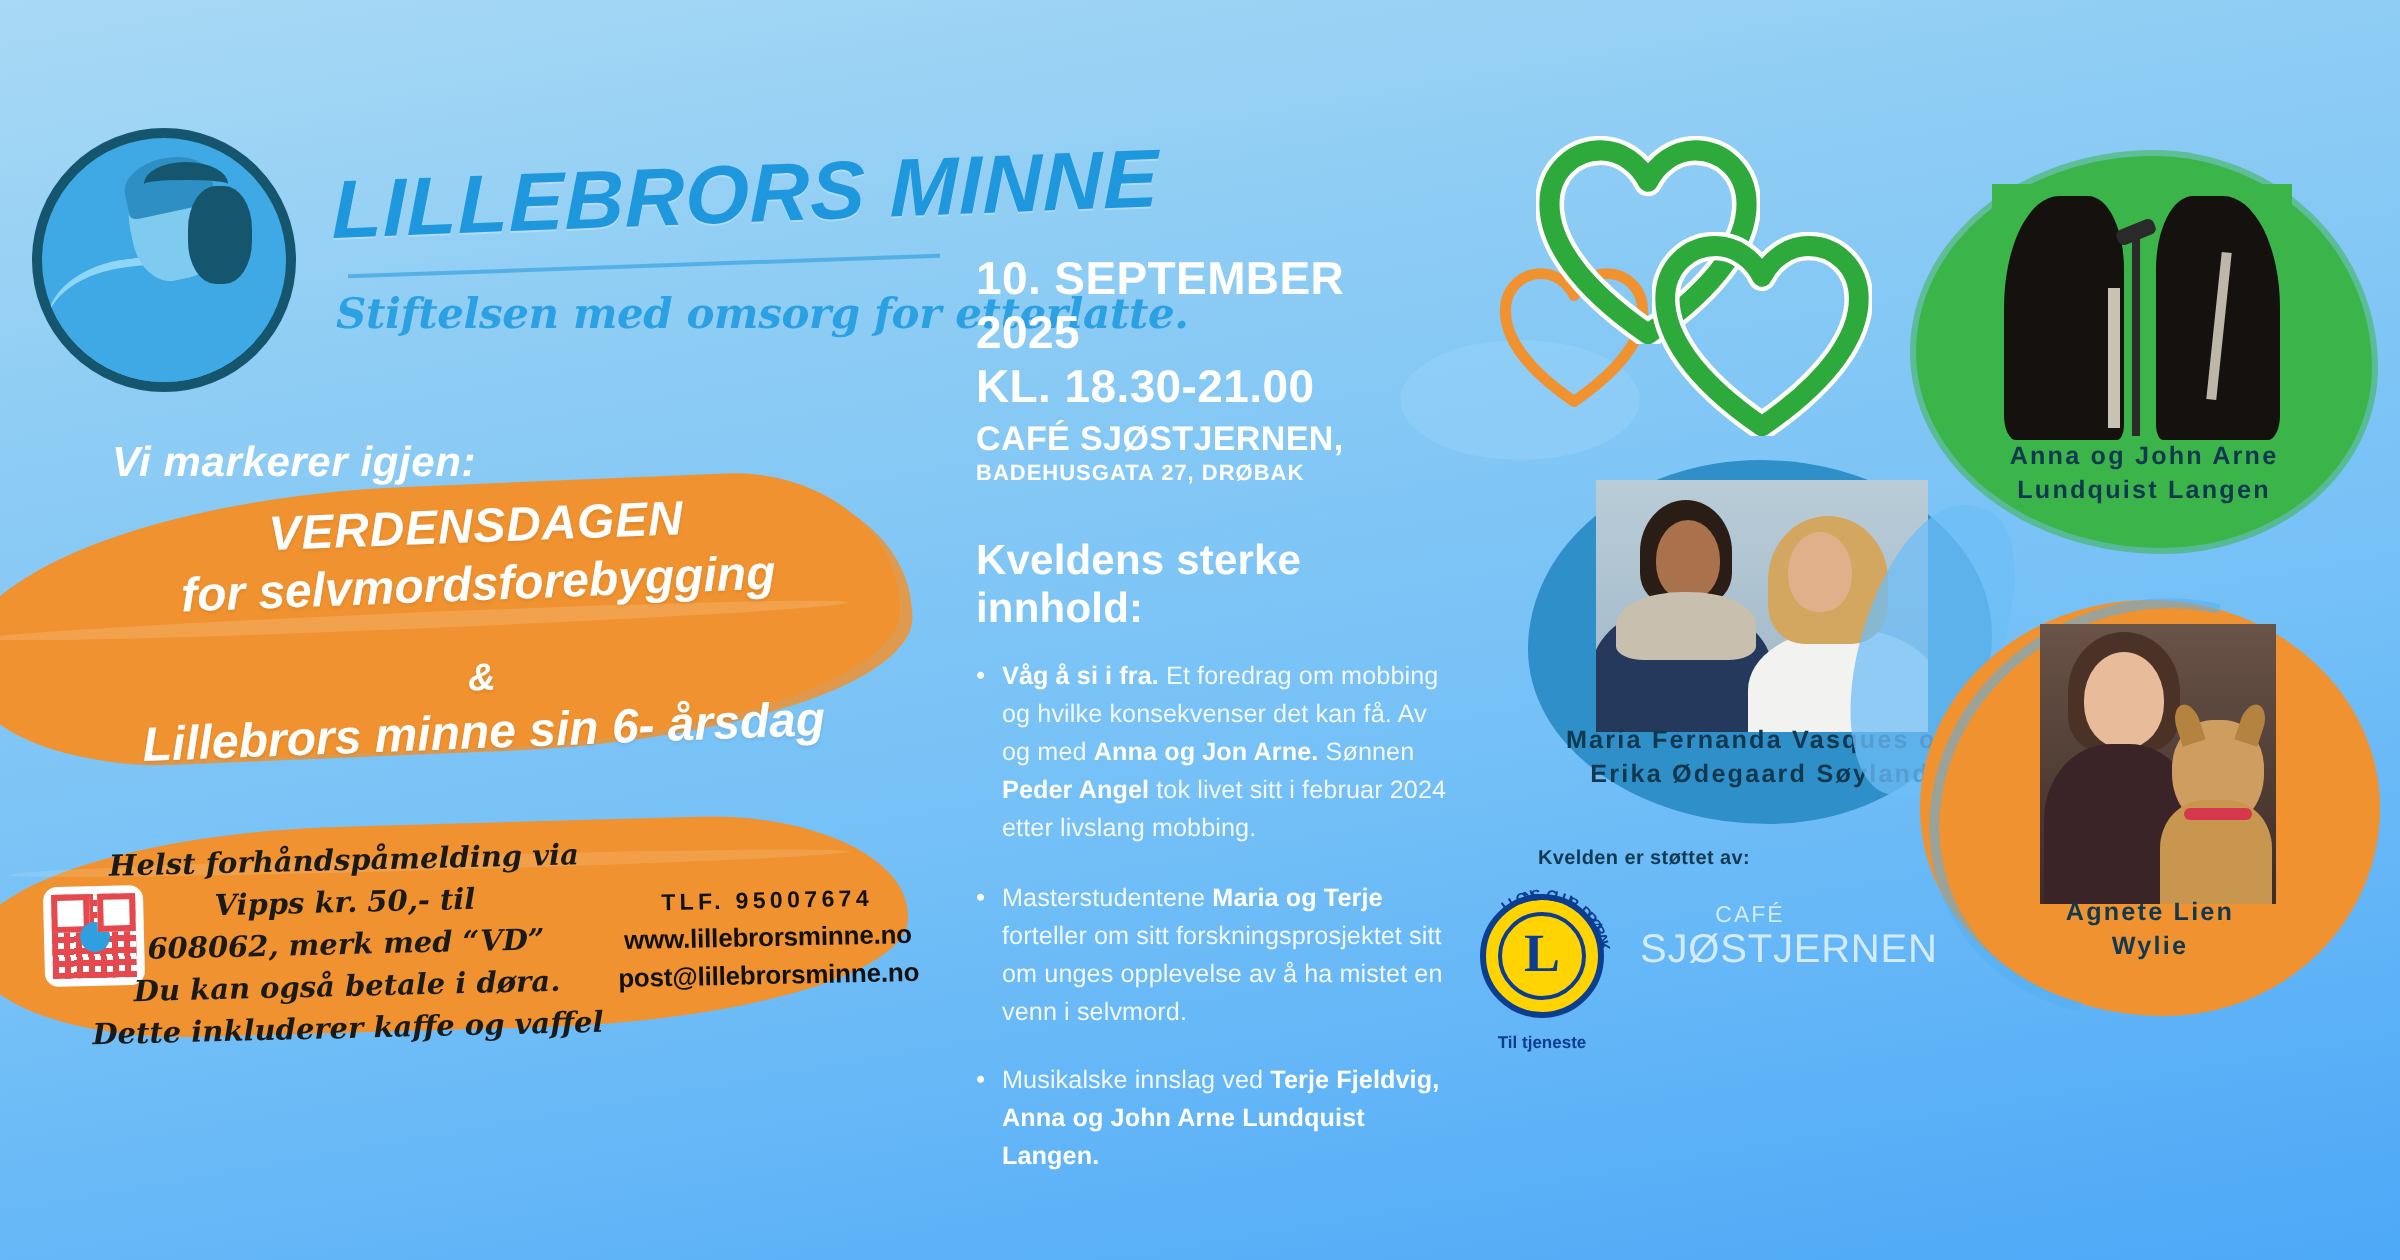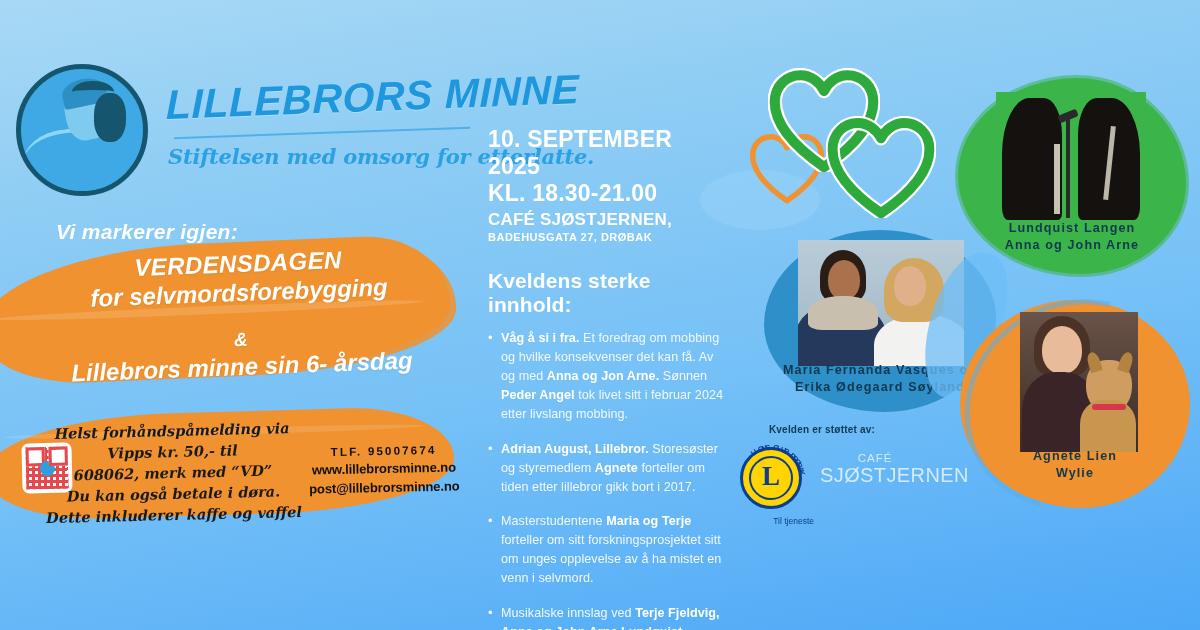--- a/index.html
+++ b/index.html
@@ -168,22 +168,22 @@
     font-family: "Liberation Serif", serif;
   }
   .lions-arc {
     position: absolute; left: -3px; top: -2px; width: 80px; height: 80px;
     font-size: 7.4px; font-weight: 800; color: #0b3d91;
   }
   .lions-arc span {
     position: absolute; left: 50%; top: 50%; transform-origin: 0 0;
   }
   .lions-sub {
-    position: absolute; left: -6px; right: -6px; bottom: -11px; text-align: right;
-    font-size: 8.5px; font-weight: 400; color: #0b3d91;
+    position: absolute; left: -6px; right: -6px; bottom: -11px; text-align: center;
+    font-size: 8.5px; font-weight: 700; color: #0b3d91;
   }
   .cafe-logo {
     position: absolute; right: 2px; top: 14px; width: 110px; text-align: center;
     color: rgba(236,246,252,.82); line-height: 1.0;
   }
   .cafe-sm { font-size: 11.5px; letter-spacing: 1px; }
   .cafe-lg { font-size: 20px; letter-spacing: .4px; }
 
   
   .hearts { position: absolute; left: 748px; top: 62px; width: 210px; height: 165px; }
@@ -317,21 +317,20 @@
   </div>
 
   <div class="center">
     <div class="date-line">10. SEPTEMBER 2025</div>
     <div class="time-line">KL. 18.30-21.00</div>
     <div class="venue-line">CAFÉ SJØSTJERNEN,</div>
     <div class="addr-line">BADEHUSGATA 27, DRØBAK</div>
     <div class="innhold-h">Kveldens sterke innhold:</div>
     <ul class="bullets">
       <li><b>Våg å si i fra.</b> Et foredrag om mobbing og hvilke konsekvenser det kan få. Av og med <b>Anna og Jon Arne.</b> Sønnen <b>Peder Angel</b> tok livet sitt i februar 2024 etter livslang mobbing.</li>
-      <li><b>Adrian August, Lillebror.</b> Storesøster og styremedlem <b>Agnete</b> forteller om tiden etter lillebror gikk bort i 2017.</li>
       <li>Masterstudentene <b>Maria og Terje</b> forteller om sitt forskningsprosjektet sitt om unges opplevelse av å ha mistet en venn i selvmord.</li>
       <li>Musikalske innslag ved <b>Terje Fjeldvig, Anna og John Arne Lundquist Langen.</b></li>
     </ul>
   </div>
 
   <div class="hearts">
     <div class="heart heart-o1">
       <svg viewBox="0 0 100 92">
           <path d="M50 88 C18 66 6 46 6 30 C6 15 17 6 29 6 C38 6 46 12 50 20 C54 12 62 6 71 6 C83 6 94 15 94 30 C94 46 82 66 50 88 Z" fill="none" stroke="#f0922f" stroke-width="7" stroke-linejoin="round"></path>
         </svg>
@@ -354,22 +353,22 @@
     <div class="blob"></div>
     <div class="photo">
       <div class="sil sil-a"></div>
       <div class="sil sil-b"></div>
       <div class="guitar-neck"></div>
       <div class="guitar-neck2"></div>
       <div class="mic-stand"></div>
       <div class="mic-head"></div>
     </div>
     <div class="cap">
+      <div>Anna og John Arne</div>
       <div>Lundquist Langen</div>
-      <div>Anna og John Arne</div>
     </div>
   </div>
 
   <div class="circle-wrap c-maria">
     <div class="blob"></div>
     <div class="photo">
       <div class="p-body" style="left:-2px;top:64px;width:90px;height:70px;background:#24395c;"></div>
       <div class="p-body" style="right:-6px;top:74px;width:96px;height:62px;background:#f2f3f0;border-radius:50% 50% 0 0;"></div>
       <div class="p-hair" style="left:22px;top:10px;width:46px;height:52px;background:#2a1d16;"></div>
       <div class="p-head" style="left:30px;top:20px;width:32px;height:40px;background:#a9724d;"></div>

